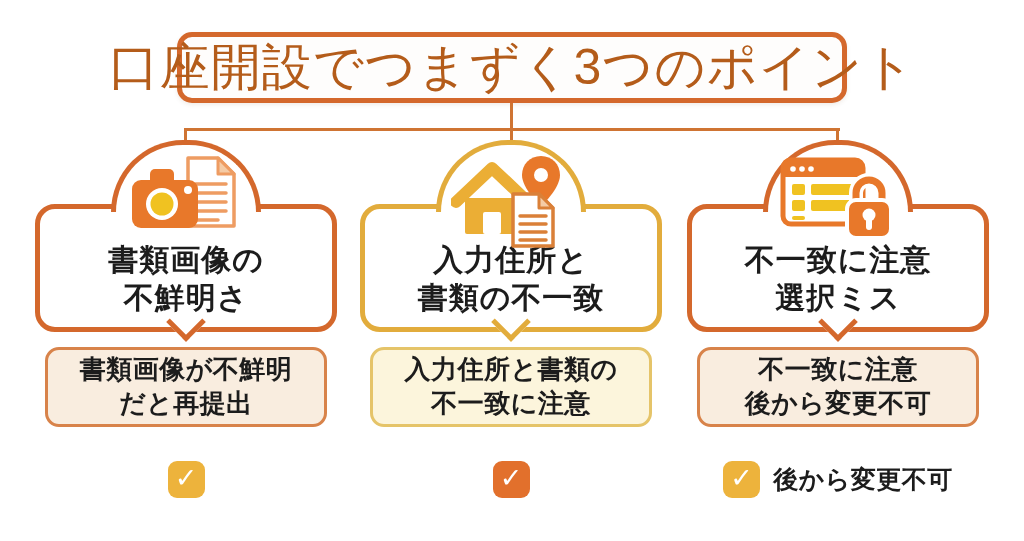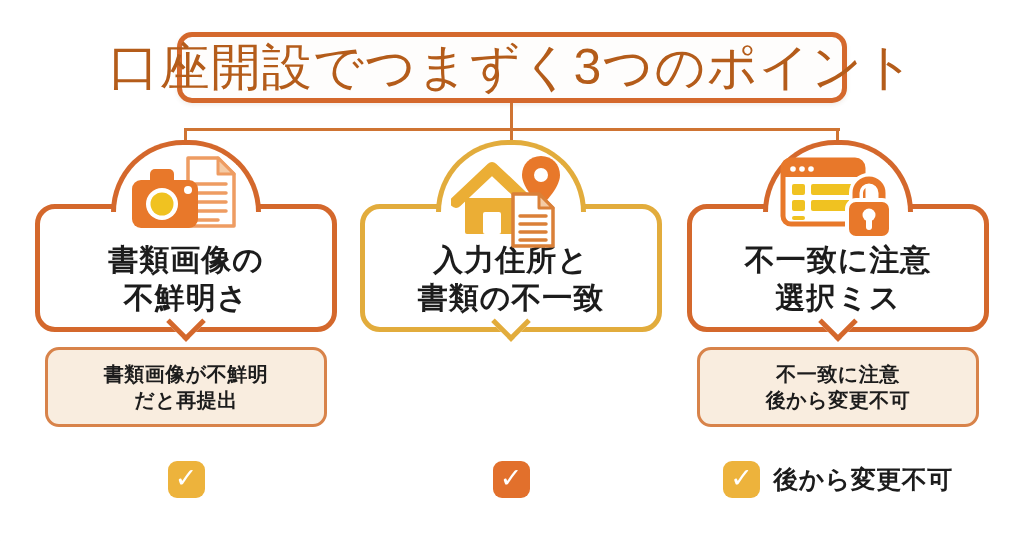--- a/index.html
+++ b/index.html
@@ -74,21 +74,21 @@
     box-sizing:border-box;z-index:2;
   }
   .icon-wrap{position:absolute;left:50%;margin-left:-60px;top:10px;width:120px;height:100px;z-index:3;}
   .note-box{
     position:absolute;left:10px;right:10px;top:207px;height:80px;
     background:var(--note-bg);border:3px solid var(--note-border);
     border-radius:14px;box-sizing:border-box;
     display:flex;align-items:center;justify-content:center;
   }
   .note-text{
-    font-size:20px;line-height:1.3;font-weight:900;color:var(--heading-text,#1C1C1C);
+    font-size:26px;line-height:1.3;font-weight:900;color:var(--heading-text,#1C1C1C);
     text-align:center;white-space:pre-line;letter-spacing:.5px;
   }
   .check-row{
     position:absolute;left:0;right:0;top:300px;height:78px;
     display:flex;align-items:center;justify-content:center;gap:13px;
   }
   .checkbox{
     flex:0 0 auto;width:37px;height:37px;border-radius:9px;
     display:flex;align-items:center;justify-content:center;
   }
@@ -177,20 +177,24 @@
         <rect class="f-w" x="32" y="62" width="18" height="22" rx="2"></rect>
         <path class="f-w s-doc2" d="M62,44 h26 l14,14 v38 h-40 z" stroke-width="3.5" stroke-linejoin="round"></path>
         <path class="f-fold s-doc2" d="M88,44 l14,14 h-14 z" stroke-width="3" stroke-linejoin="round"></path>
         <g class="s-doc2" stroke-width="3.5" stroke-linecap="round">
           <line x1="69" y1="66" x2="95" y2="66"></line>
           <line x1="69" y1="74" x2="95" y2="74"></line>
           <line x1="69" y1="82" x2="95" y2="82"></line>
           <line x1="69" y1="90" x2="95" y2="90"></line>
         </g>
       </svg>
+    </div>
+    <div class="note-box">
+      <div class="note-text">入力住所と書類の
+不一致に注意</div>
     </div>
     <div class="check-row">
       <div class="checkbox check-orange">
         <span class="check-glyph">✓</span>
       </div>
     </div>
   </div>
 
   <div class="column col-2 col-orange">
     <div class="bubble-body">

